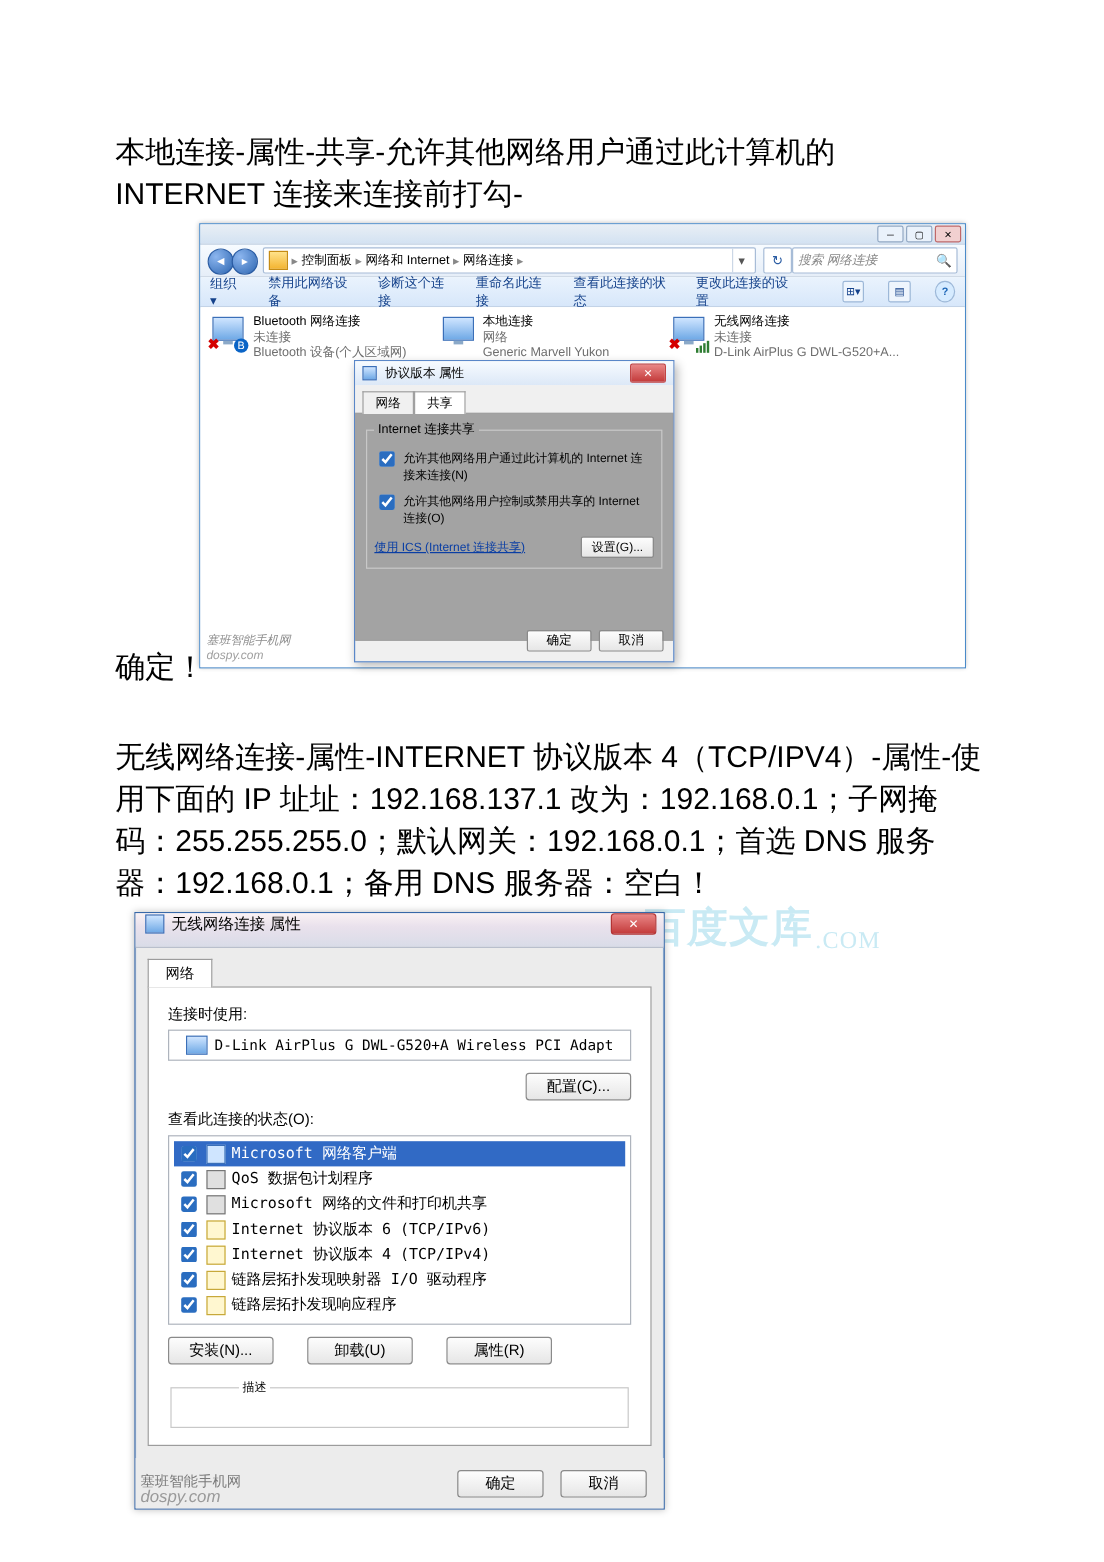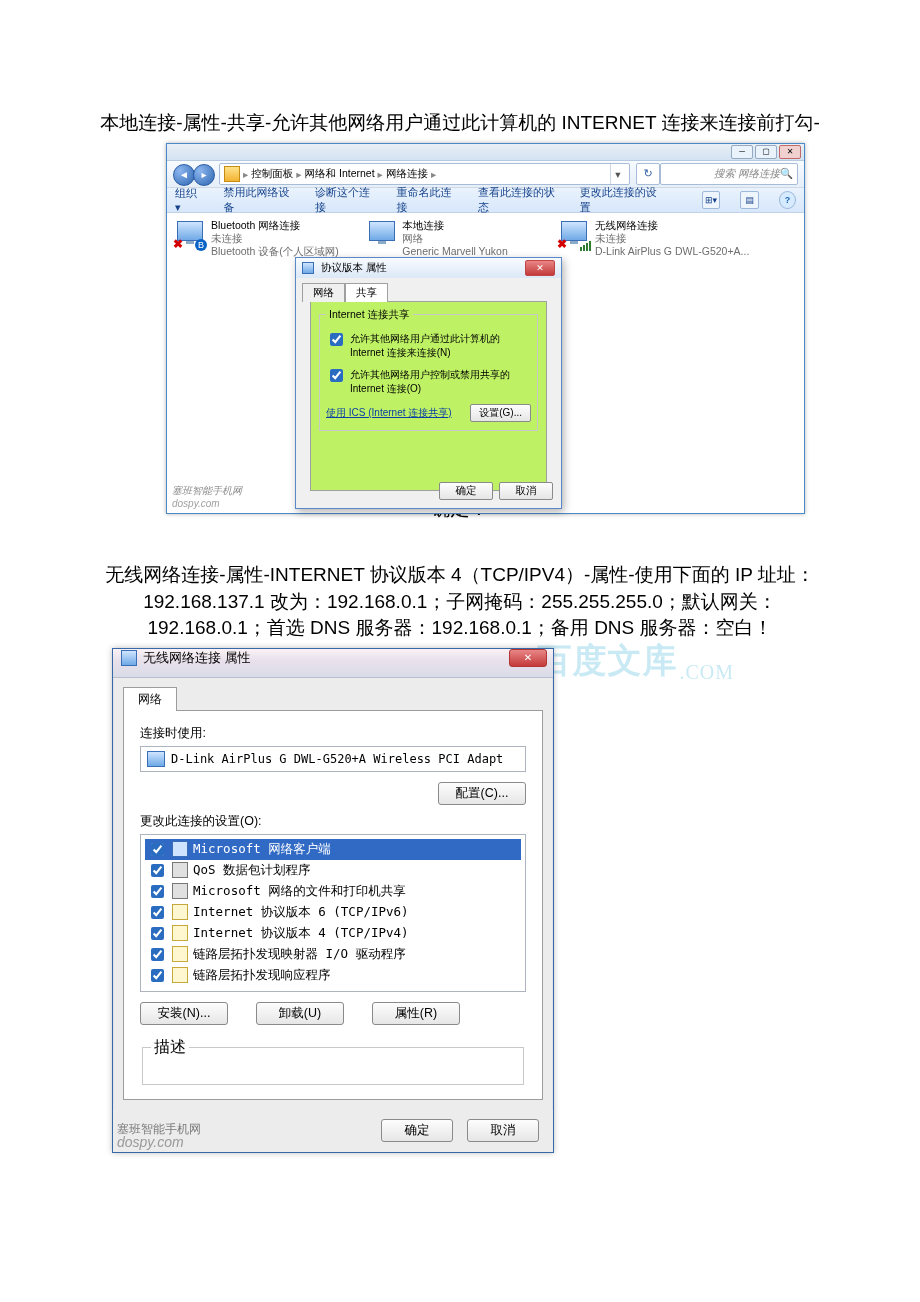--- a/index.html
+++ b/index.html
@@ -8,23 +8,22 @@
   background: #fff;
   font-family: "Microsoft YaHei", SimSun, Arial, sans-serif;
   font-size: 16px;
   color: #000;
   width: 920px;
 }
 .page {
   padding: 110px 96px 40px 96px;
 }
 .para {
-  font-size: 19px;
+  font-size: 25px;
   line-height: 1.4;
-  text-align: center;
 }
 
 
 .win7 {
   font-family: "Segoe UI", "Microsoft YaHei", Tahoma, Arial, sans-serif;
 }
 
 
 .shot1 {
   width: 637px;
@@ -99,21 +98,21 @@
   width:14px; display:flex; justify-content:center; color:#555; border-left:1px solid #cbd7e6;
   height:100%; align-items:center;
 }
 .refreshbtn {
   width: 22px; height:20px; border:1px solid #a7bcd7; border-radius:2px;
   display:flex;align-items:center;justify-content:center;background:#fff;font-size:11px;color:#2a5ca3;
 }
 .searchbox {
   width: 128px; height:20px; border:1px solid #a7bcd7; border-radius:2px;
   background:#fff; display:flex; align-items:center; padding:0 4px; font-style:italic; color:#888;
-  font-size:10.5px;justify-content:flex-end;
+  font-size:10.5px;justify-content:space-between;
 }
 .searchbox .mag { font-style:normal; color:#4a6ca0;}
 
 .shot1-toolbar {
   height: 24px;
   background: linear-gradient(#eaf3fd,#d7e7fa);
   display:flex; align-items:center; padding:0 8px; gap:20px;
   font-size:11px; color:#15428b;
   border-bottom:1px solid #c3d3e7;
 }
@@ -173,21 +172,21 @@
 }
 .pd-tabs {
   display:flex; gap:0; padding:4px 6px 0 6px; background:#f0f0f0;
 }
 .pd-tab {
   padding:2px 10px; font-size:10.5px; border:1px solid #a0a0a0; border-bottom:none;
   background:#f0f0f0; position:relative; top:1px;
 }
 .pd-tab.active { background:#fff; z-index:2; }
 .pd-panel {
-  margin:0 14px; border:1px solid #a0a0a0; background:#bef264; height:176px; padding:6px 8px; font-size:10px;
+  margin:0 0; border:1px solid #a0a0a0; background:#a3a3a3; height:176px; padding:6px 8px; font-size:10px;
 }
 .pd-panel fieldset{border:1px solid #c8c8c8; padding:6px 6px 8px 6px; font-size:10px;margin:0;}
 .pd-panel legend{font-size:10.5px;padding:0 3px;}
 .chkline { display:flex; align-items:flex-start; gap:4px; margin:4px 0 8px 0;}
 .chkline input{margin-top:1px;accent-color:#2a6dc0;}
 .linklike{color:#0a3ea4;text-decoration:underline;}
 .pd-setbtn{display:inline-block;border:1px solid #8a8a8a;background:linear-gradient(#fdfdfd,#e6e6e6);padding:1px 8px;border-radius:2px;font-size:10px;}
 .pd-okrow{position:absolute;bottom:8px;right:8px;display:flex;gap:6px;}
 .winbtn{border:1px solid #8a8a8a;background:linear-gradient(#fdfdfd,#e6e6e6);padding:1px 0;border-radius:2px;font-size:10.5px;width:52px;text-align:center;}
 
@@ -224,35 +223,35 @@
   display:flex;align-items:flex-start;justify-content:space-between;padding:0 6px 0 8px;
   border-bottom:1px solid #b9bfcc;
 }
 .shot2-title .ticon{width:14px;height:14px;background:linear-gradient(#cfe5ff,#6fa9e6);border:1px solid #3a6fb8;margin-right:6px;}
 .shot2-title .ttxt{font-size:13px;}
 .shot2-title .closebtn{width:36px;height:16px;border:1px solid #b33434;background:linear-gradient(#e98686,#c33a3a);border-radius:3px;color:#fff;display:flex;align-items:center;justify-content:center;font-size:10px;}
 .s2-tabs{padding:8px 10px 0 10px;}
 .s2-tab{display:inline-block;padding:3px 14px;border:1px solid #9c9c9c;border-bottom:none;background:#fff;font-size:12px;position:relative;top:1px;}
 .s2-panel{border:1px solid #9c9c9c;background:#fff;margin:0 10px 10px 10px;padding:14px 16px 14px 16px;}
 .s2-panel .lbl{font-size:12.5px;margin-bottom:4px;}
-.devbox{border:1px solid #aeb4bd;background:#fff;padding:4px 6px;display:flex;align-items:center;gap:6px;font-family:monospace;font-size:12px;margin-bottom:10px;}
+.devbox{border:1px solid #aeb4bd;background:#fff;padding:4px 6px;display:flex;align-items:center;gap:6px;font-family:monospace;font-size:12px;margin-bottom:10px;justify-content:center;}
 .devbox .nicicon{width:16px;height:14px;background:linear-gradient(#cfe5ff,#6fa9e6);border:1px solid #3a6fb8;}
 .s2-right{text-align:right;margin-bottom:8px;}
 .button2{display:inline-block;border:1px solid #8a8a8a;background:linear-gradient(#fdfdfd,#e6e6e6);padding:2px 0;border-radius:3px;font-size:12.5px;min-width:86px;text-align:center;}
 .protlist{border:1px solid #aeb4bd;background:#fff;height:148px;overflow:hidden;padding:4px 4px;}
 .pline{display:flex;align-items:center;gap:5px;font-family:"Microsoft YaHei",SimSun,monospace;font-size:12.5px;padding:1px 2px;}
 .pline input{accent-color:#2a6dc0;}
 .pline.selected{background:#316ac5;color:#fff;}
 .pline .picon{width:14px;height:14px;display:inline-flex;align-items:center;justify-content:center;font-size:10px;}
 .pline .picon.net{background:#cfe5ff;border:1px solid #3a6fb8;}
 .pline .picon.svc{background:#e0e0e0;border:1px solid #777;}
 .pline .picon.prot{background:#fff7d0;border:1px solid #c7a83a;}
 .s2-btnrow{display:flex;gap:28px;margin-top:10px;}
 .fs-desc{border:1px solid #c8c8c8;margin-top:12px;padding:8px 8px 18px 8px;}
-.fs-desc legend{font-size:16px;padding:0 3px;}
+.fs-desc legend{font-size:10px;padding:0 3px;margin-left:48px;}
 .fs-desc .desctxt{font-size:12.5px;}
 .s2-bottom{height:42px;background:#ececec;display:flex;justify-content:flex-end;align-items:center;gap:14px;padding:0 14px;position:relative;}
 .wm2{position:absolute;left:4px;bottom:2px;font-size:12px;color:#7b7b7b;font-style:italic;line-height:1.05;}
 .wm2 .cn{font-style:normal;font-family:"Microsoft YaHei",SimSun;}
 .wm2 .dospy{font-family:Arial;color:#9a9a9a;font-style:italic;font-size:14px;}
 
 </style>
 </head>
 <body>
 
@@ -416,21 +415,21 @@
       </div>
       <div class="s2-panel">
         <div class="lbl">连接时使用:</div>
         <div class="devbox">
           <span class="nicicon"></span>
           <span>D-Link AirPlus G DWL-G520+A Wireless PCI Adapt</span>
         </div>
         <div class="s2-right">
           <span class="button2">配置(C)...</span>
         </div>
-        <div class="lbl">更改此连接的设置(O):</div>
+        <div class="lbl">查看此连接的状态(O):</div>
         <div class="protlist" id="protlist">
             <div class="pline selected">
               <input type="checkbox" checked="" style="">
               <span class="picon net"></span>
               <span>Microsoft 网络客户端</span>
             </div>
             <div class="pline">
               <input type="checkbox" checked="" style="">
               <span class="picon svc"></span>
               <span>QoS 数据包计划程序</span>

